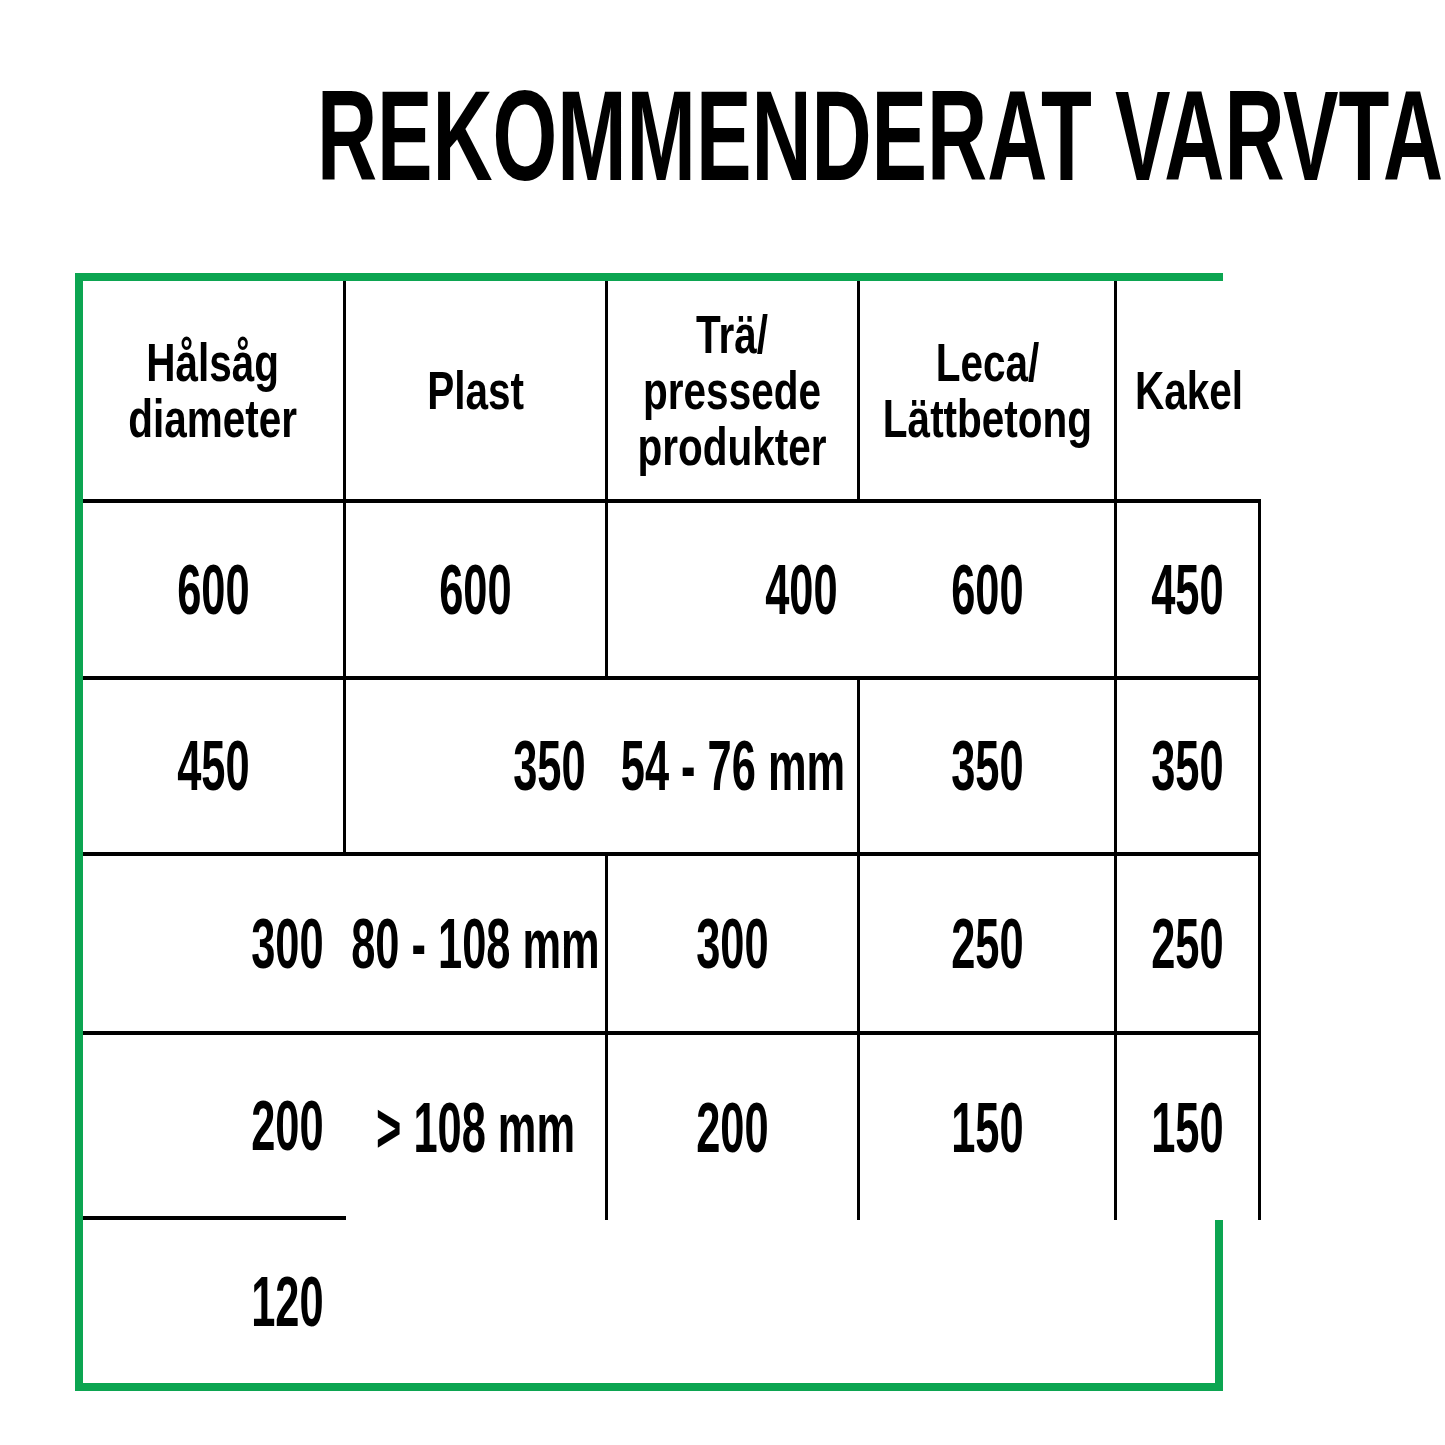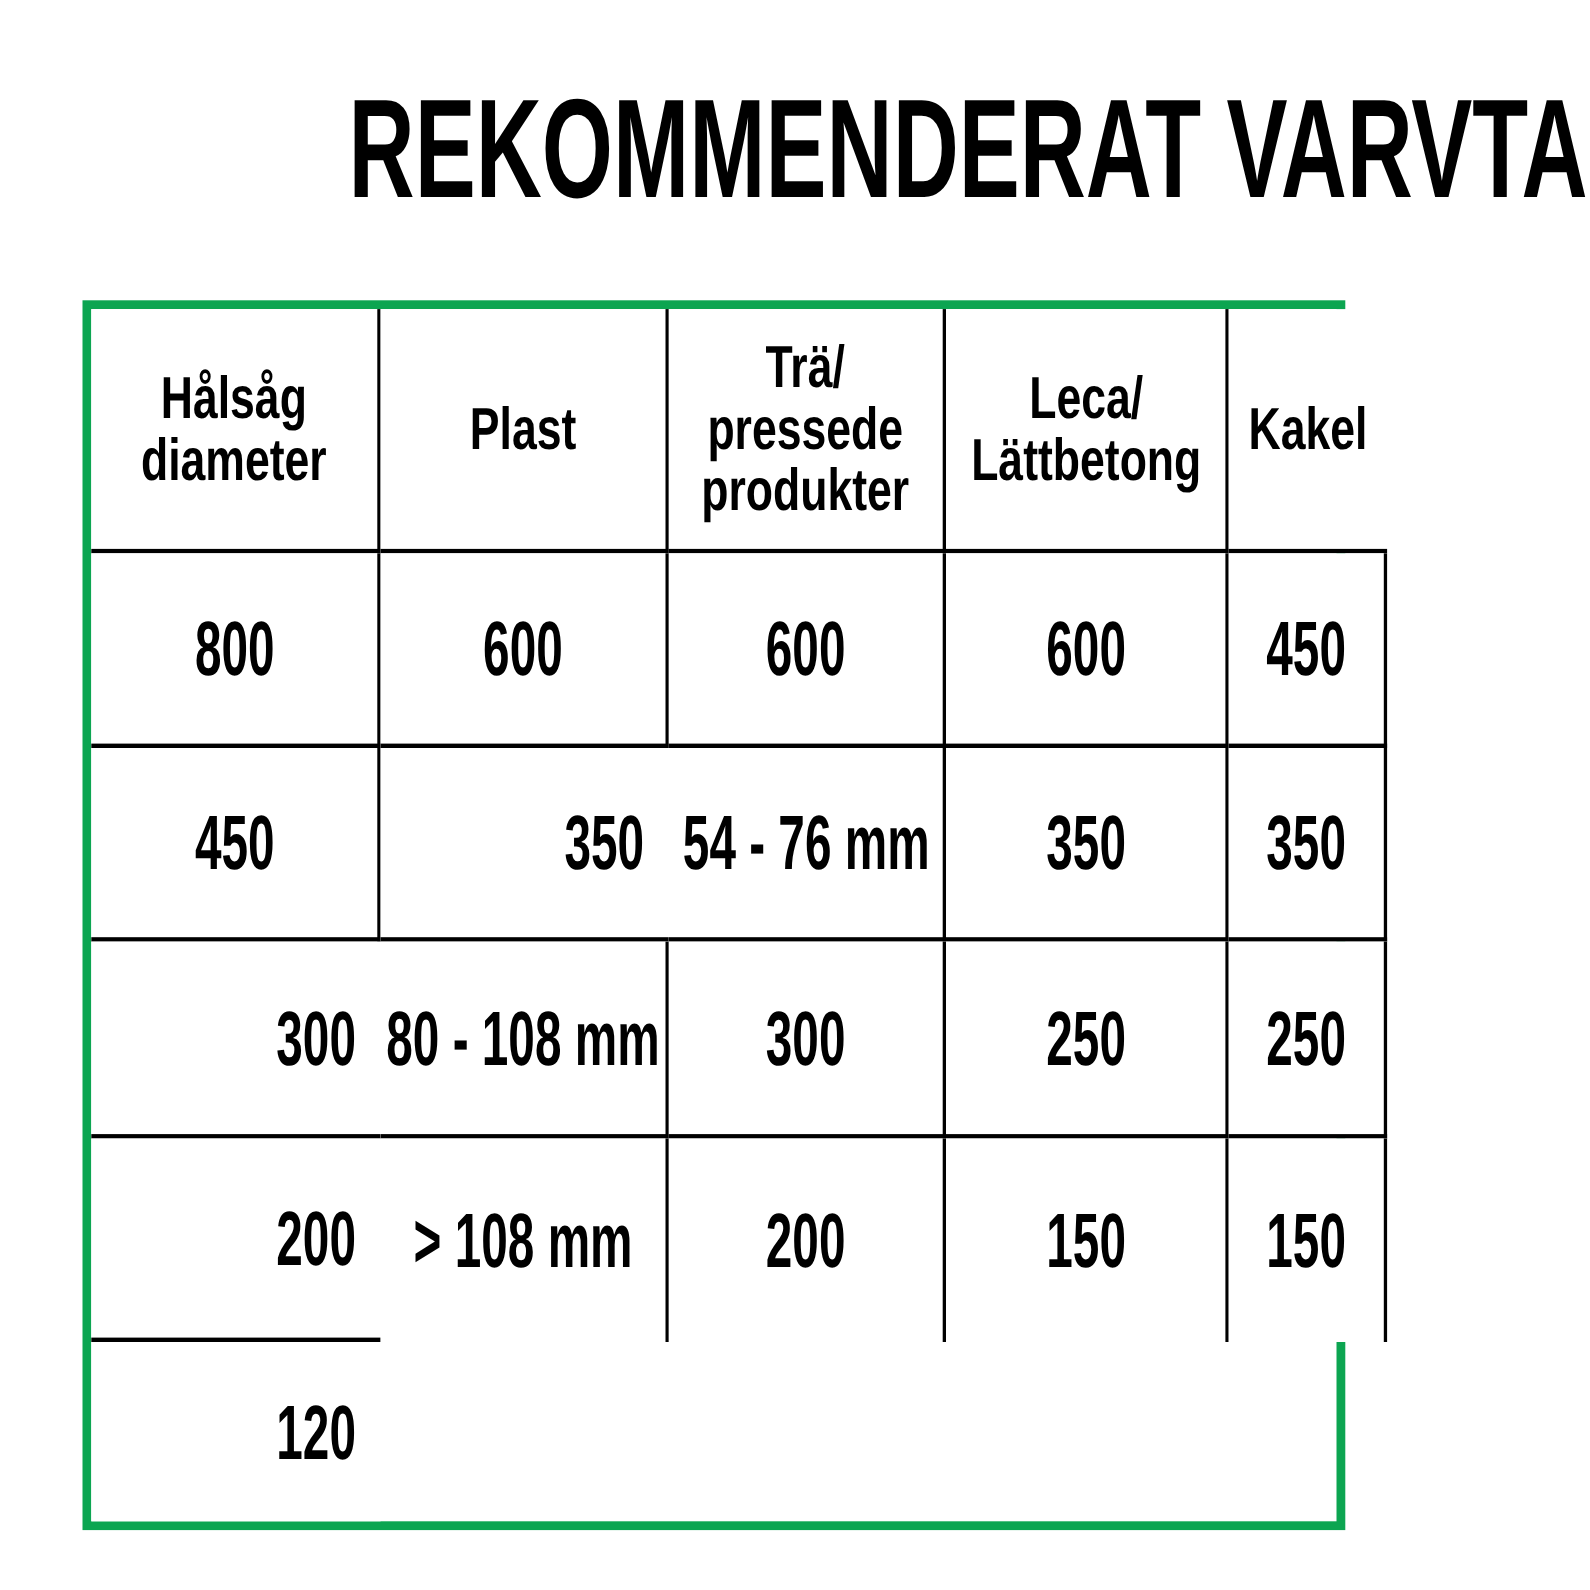--- a/index.html
+++ b/index.html
@@ -98,27 +98,27 @@
     </div>
     <div class="cell">
       <span class="header-text">Leca/
 Lättbetong</span>
     </div>
     <div class="cell last-col">
       <span class="header-text">Kakel</span>
     </div>
 
     <div class="cell">
-      <span class="data-text">800</span>
+      <span class="data-text">600</span>
     </div>
     <div class="cell">
       <span class="data-text">600</span>
     </div>
-    <div class="cell">
-      <span class="data-text">600</span>
+    <div class="cell last-col">
+      <span class="data-text">400</span>
     </div>
 
     <div class="cell">
       <span class="data-text">600</span>
     </div>
     <div class="cell">
       <span class="data-text">450</span>
     </div>
     <div class="cell">
       <span class="data-text">450</span>

